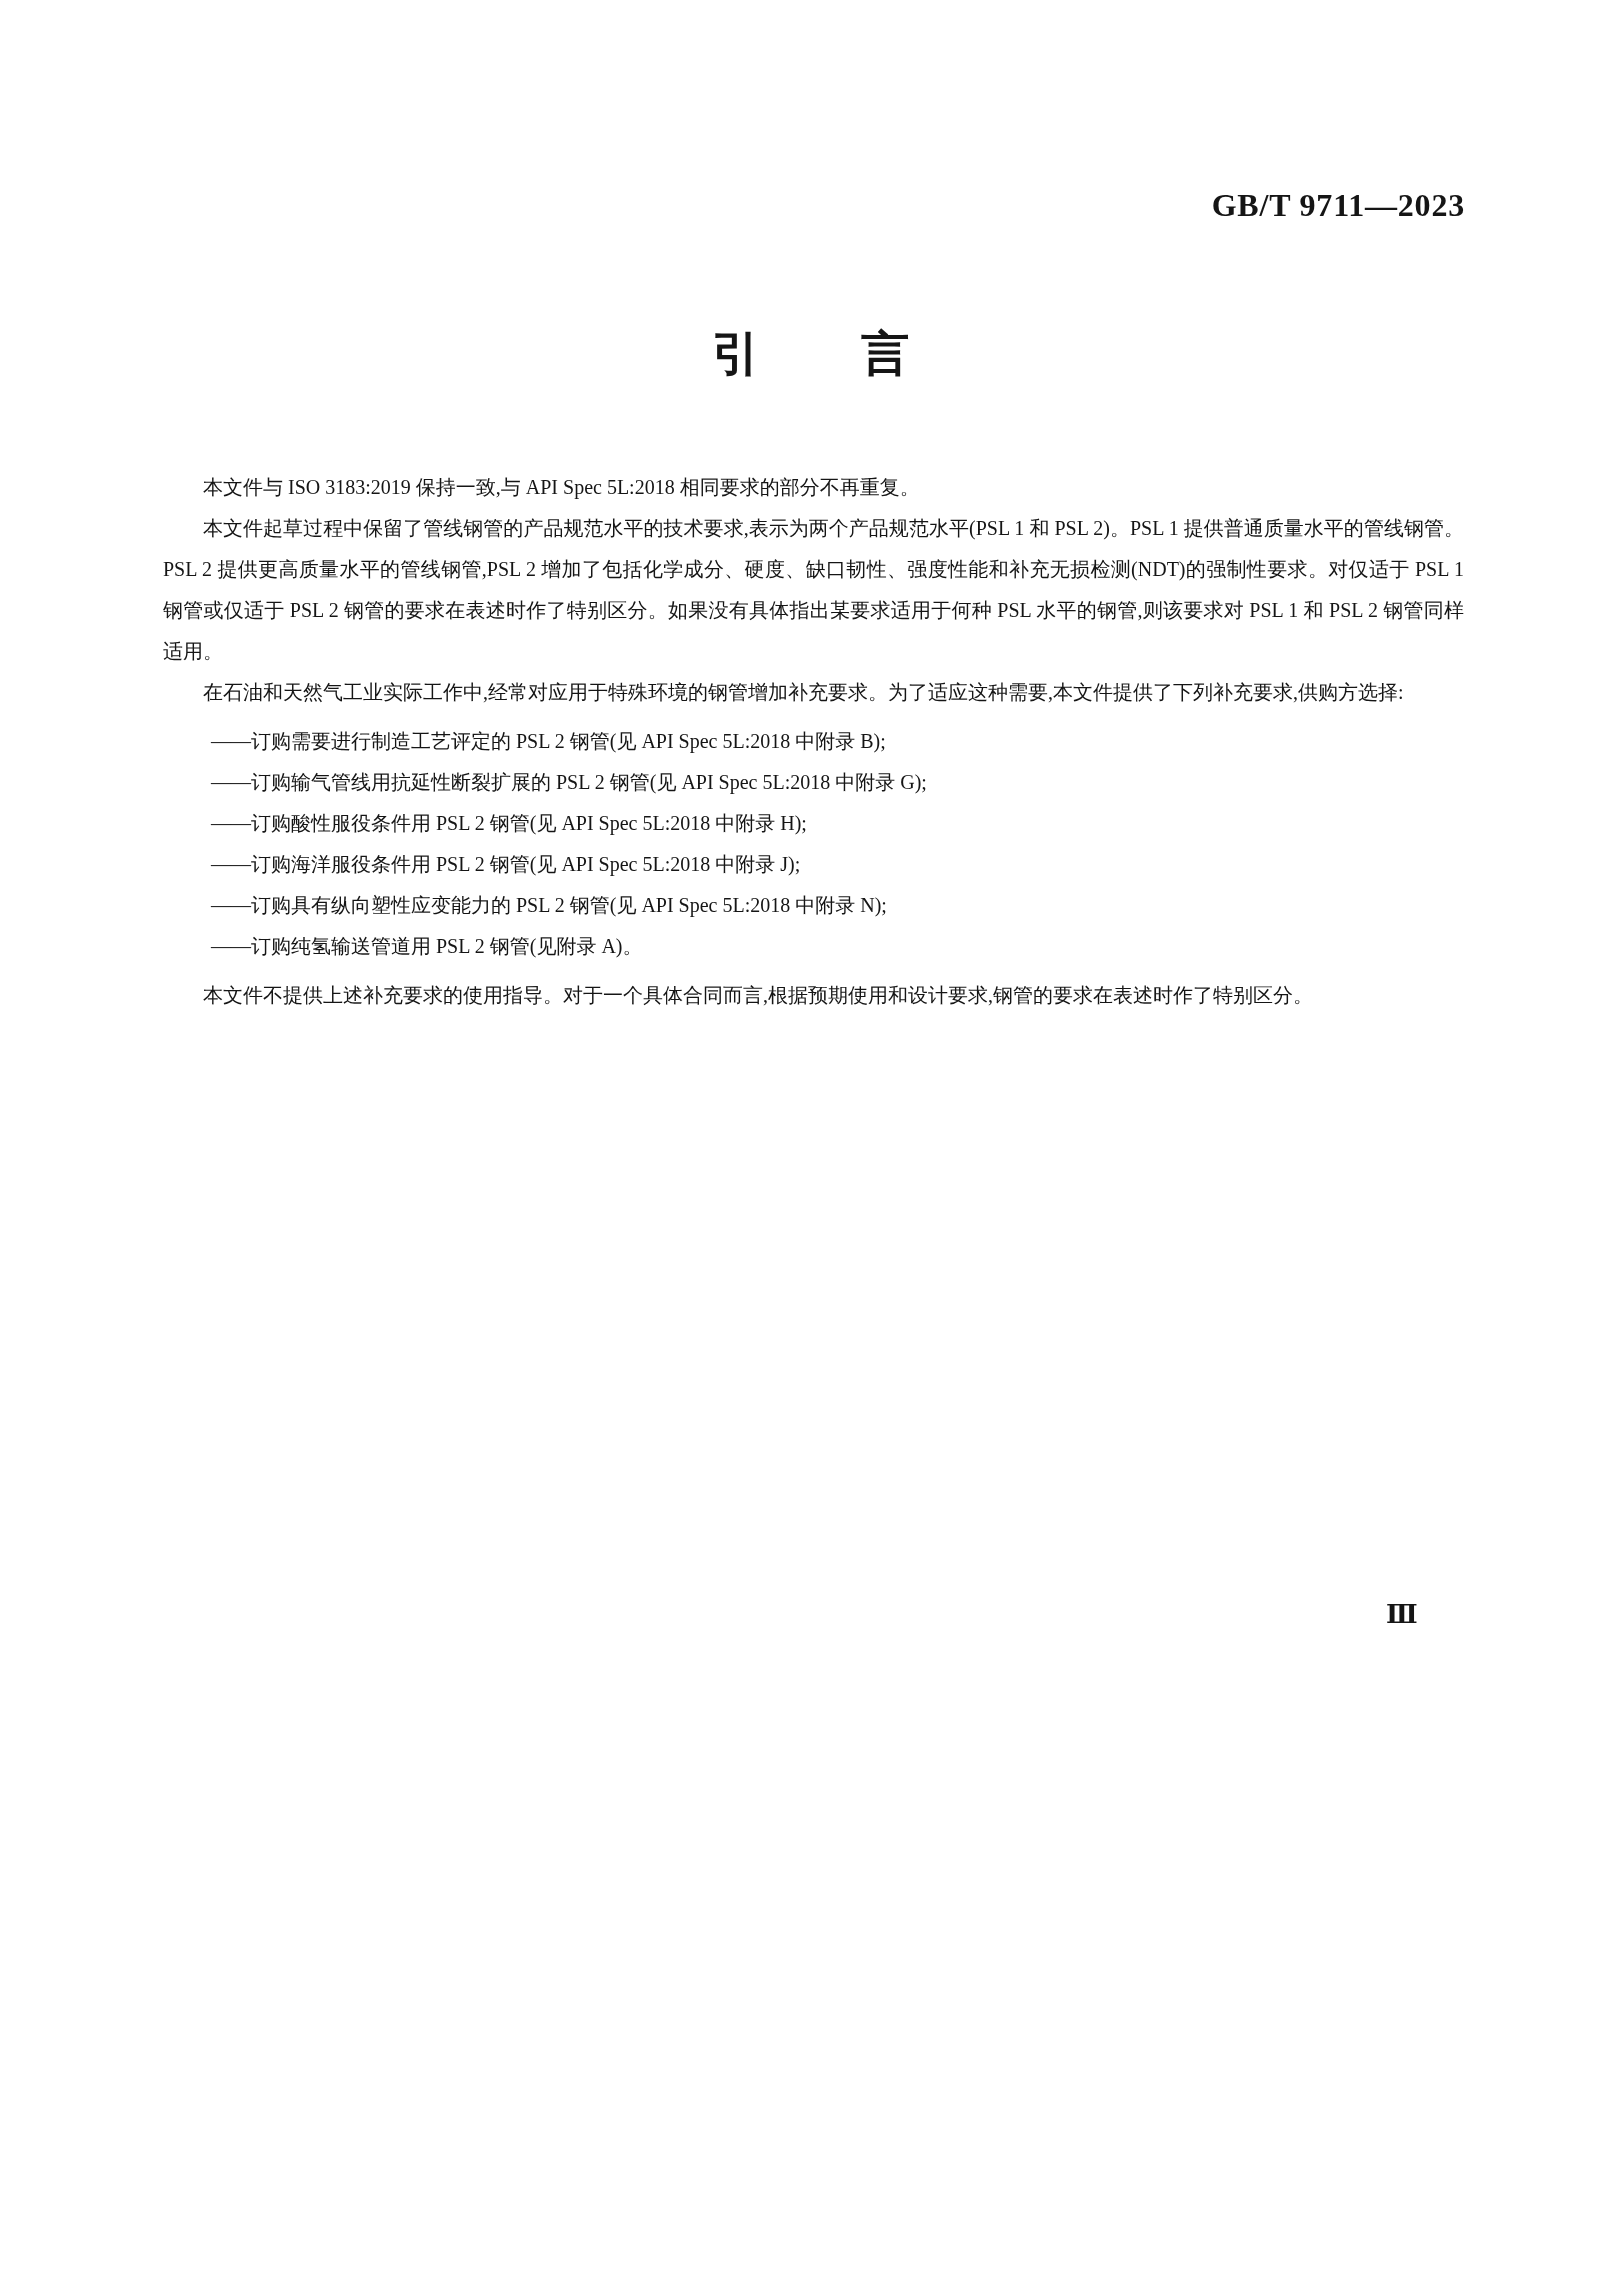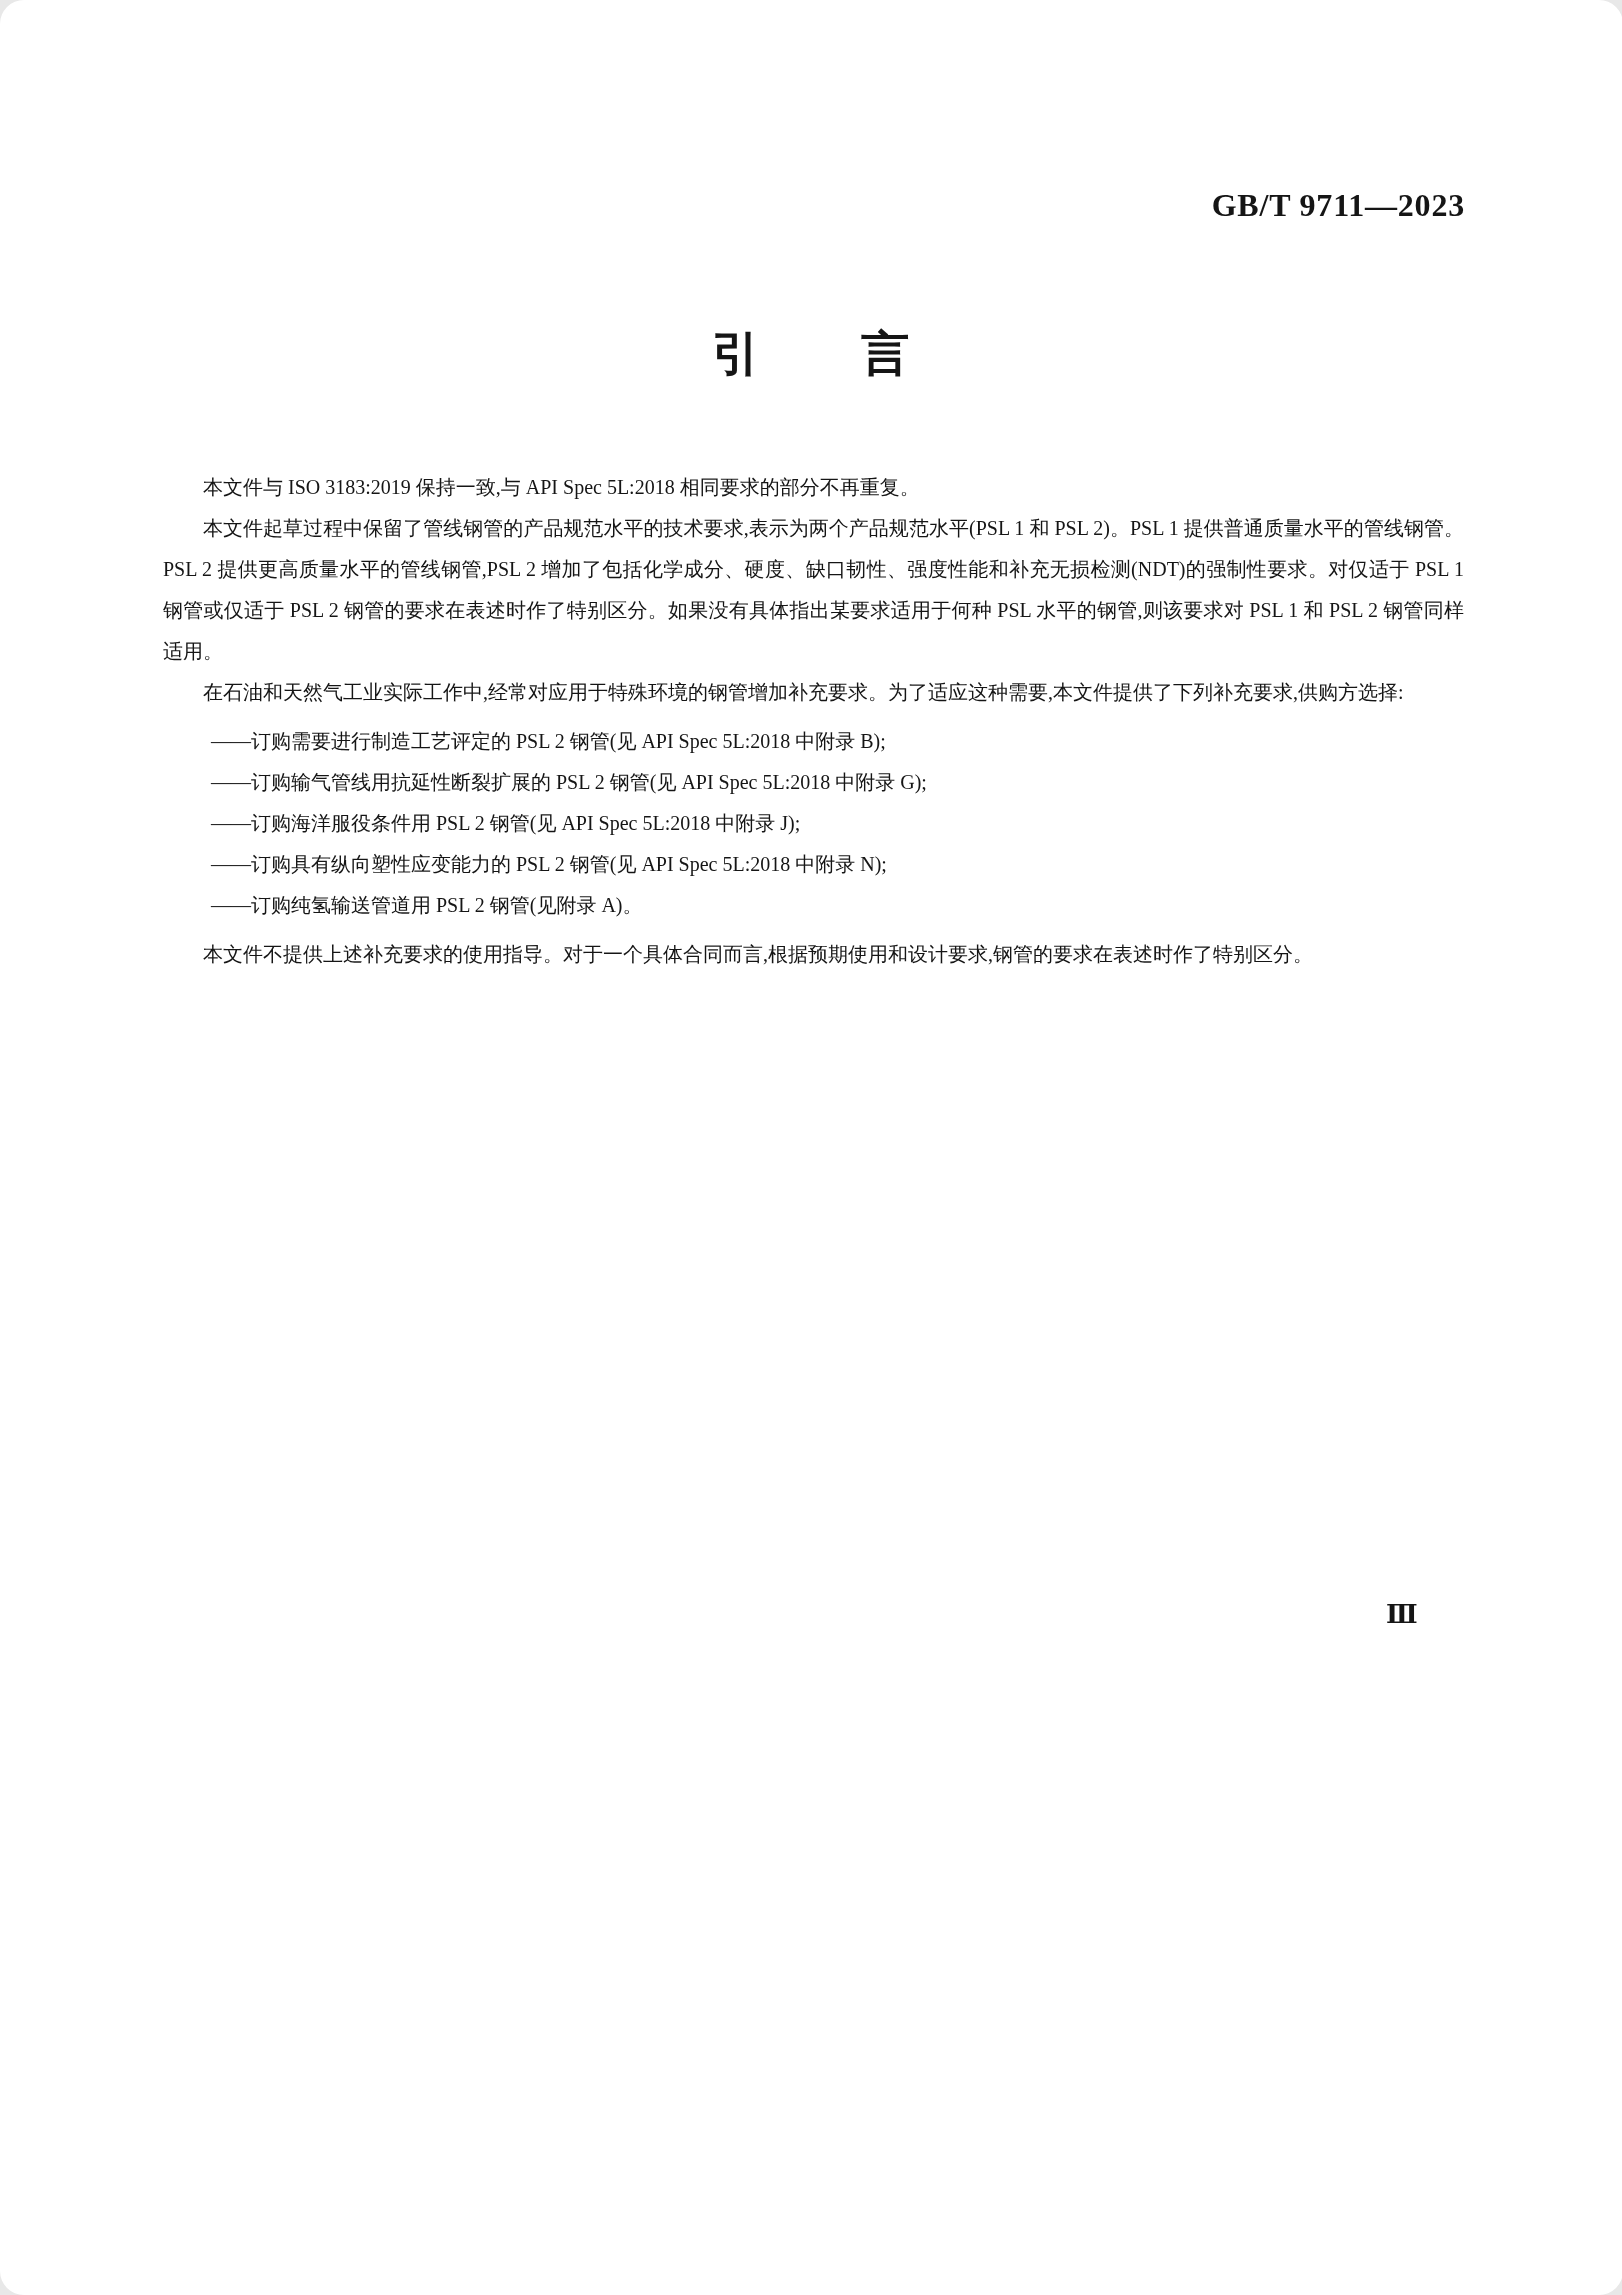--- a/index.html
+++ b/index.html
@@ -9,21 +9,20 @@
   }
   .page {
     position: relative;
     width: 1623px;
     height: 2295px;
     margin: 0 auto;
     background: #ffffff;
     color: #151515;
     font-family: "Liberation Serif", "DejaVu Serif", serif;
     overflow: hidden;
-    border-radius: 24px;
   }
   .header-code {
     position: absolute;
     top: 187px;
     right: 158px;
     font-family: "Liberation Serif", "DejaVu Serif", serif;
     font-weight: bold;
     font-size: 32px;
     letter-spacing: 0.8px;
     white-space: nowrap;
@@ -80,20 +79,21 @@
 
     <p class="para">本文件与 ISO 3183:2019 保持一致,与 API Spec 5L:2018 相同要求的部分不再重复。</p>
 
     <p class="para">本文件起草过程中保留了管线钢管的产品规范水平的技术要求,表示为两个产品规范水平(PSL 1 和 PSL 2)。PSL 1 提供普通质量水平的管线钢管。PSL 2 提供更高质量水平的管线钢管,PSL 2 增加了包括化学成分、硬度、缺口韧性、强度性能和补充无损检测(NDT)的强制性要求。对仅适于 PSL 1 钢管或仅适于 PSL 2 钢管的要求在表述时作了特别区分。如果没有具体指出某要求适用于何种 PSL 水平的钢管,则该要求对 PSL 1 和 PSL 2 钢管同样适用。</p>
 
     <p class="para">在石油和天然气工业实际工作中,经常对应用于特殊环境的钢管增加补充要求。为了适应这种需要,本文件提供了下列补充要求,供购方选择:</p>
 
     <div class="supplement-list">
       <p class="para">——订购需要进行制造工艺评定的 PSL 2 钢管(见 API Spec 5L:2018 中附录 B);</p>
       <p class="para">——订购输气管线用抗延性断裂扩展的 PSL 2 钢管(见 API Spec 5L:2018 中附录 G);</p>
+      <p class="para">——订购酸性服役条件用 PSL 2 钢管(见 API Spec 5L:2018 中附录 H);</p>
       <p class="para">——订购海洋服役条件用 PSL 2 钢管(见 API Spec 5L:2018 中附录 J);</p>
       <p class="para">——订购具有纵向塑性应变能力的 PSL 2 钢管(见 API Spec 5L:2018 中附录 N);</p>
       <p class="para">——订购纯氢输送管道用 PSL 2 钢管(见附录 A)。</p>
     </div>
 
     <p class="para">本文件不提供上述补充要求的使用指导。对于一个具体合同而言,根据预期使用和设计要求,钢管的要求在表述时作了特别区分。</p>
 
   </div>
 
   <div class="page-number">Ⅲ</div>

